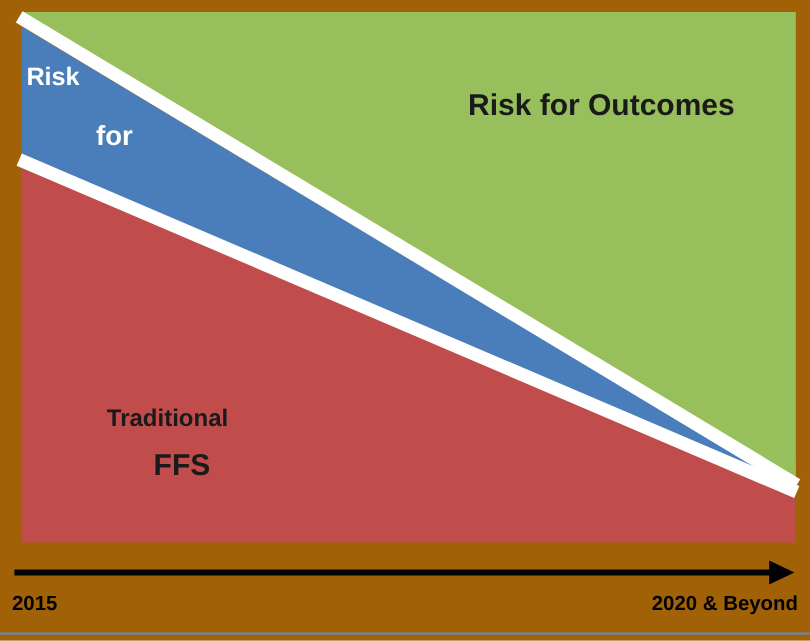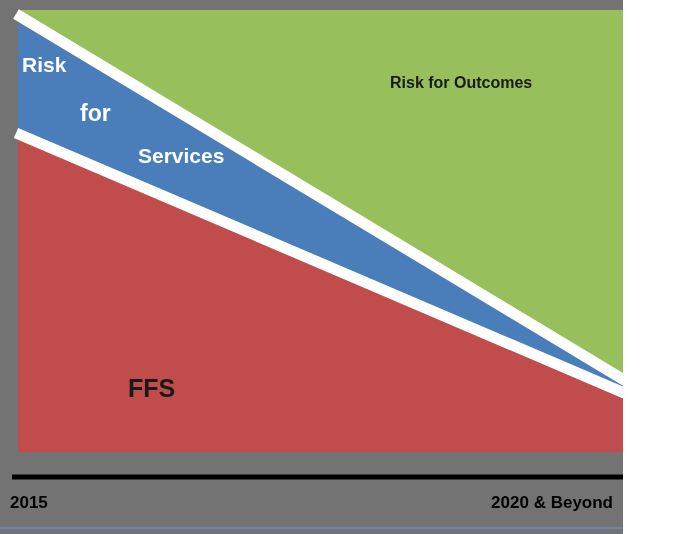--- a/index.html
+++ b/index.html
@@ -6,23 +6,23 @@
   html, body {
     margin: 0;
     padding: 0;
     background: #ffffff;
   }
   body {
     font-family: "Liberation Sans", sans-serif;
   }
   #canvas {
     position: relative;
-    width: 623px;
+    width: 675px;
     height: 534px;
-    background: #737373;
+    background: #a16207;
     overflow: hidden;
     text-decoration: underline;
   }
   #chart-svg {
     position: absolute;
     left: 0;
     top: 0;
     width: 675px;
     height: 534px;
     display: block;
@@ -36,21 +36,21 @@
   }
   .label-white {
     color: #ffffff;
   }
   .label-dark {
     color: #1a1a1a;
   }
   #label-risk        { left: 22px;  top: 54px;  font-size: 21px; }
   #label-for         { left: 80px;  top: 101px; font-size: 23px; }
   #label-services    { left: 138px; top: 145px; font-size: 21px; }
-  #label-outcomes    { left: 390px; top: 75px;  font-size: 16px; }
+  #label-outcomes    { left: 390px; top: 75px;  font-size: 25px; }
   #label-traditional { left: 89px;  top: 339px; font-size: 20px; }
   #label-ffs         { left: 128px; top: 375px; font-size: 25px; }
   .axis-label {
     position: absolute;
     font-size: 17px;
     font-weight: bold;
     color: #000000;
     white-space: pre;
   }
   #axis-start { left: 10px; top: 493px; }
@@ -76,22 +76,22 @@
     <g>
       <line x1="12" y1="477" x2="648" y2="477" stroke="#000000" stroke-width="5"></line>
       <polygon points="662,477 641,467 641,487" fill="#000000"></polygon>
     </g>
 
     <line x1="0" y1="528" x2="675" y2="528" stroke="#6b86ad" stroke-width="2"></line>
   </svg>
 
   <div class="region-label label-white" id="label-risk">Risk</div>
   <div class="region-label label-white" id="label-for">for</div>
-  <div class="region-label label-white" id="label-services">Services</div>
 
   <div class="region-label label-dark" id="label-outcomes">Risk for Outcomes</div>
 
+  <div class="region-label label-dark" id="label-traditional">Traditional</div>
   <div class="region-label label-dark" id="label-ffs">FFS</div>
 
   <div class="axis-label" id="axis-start">2015</div>
   <div class="axis-label" id="axis-end">2020 &amp; Beyond</div>
 
 </div>
 
 </body></html>

